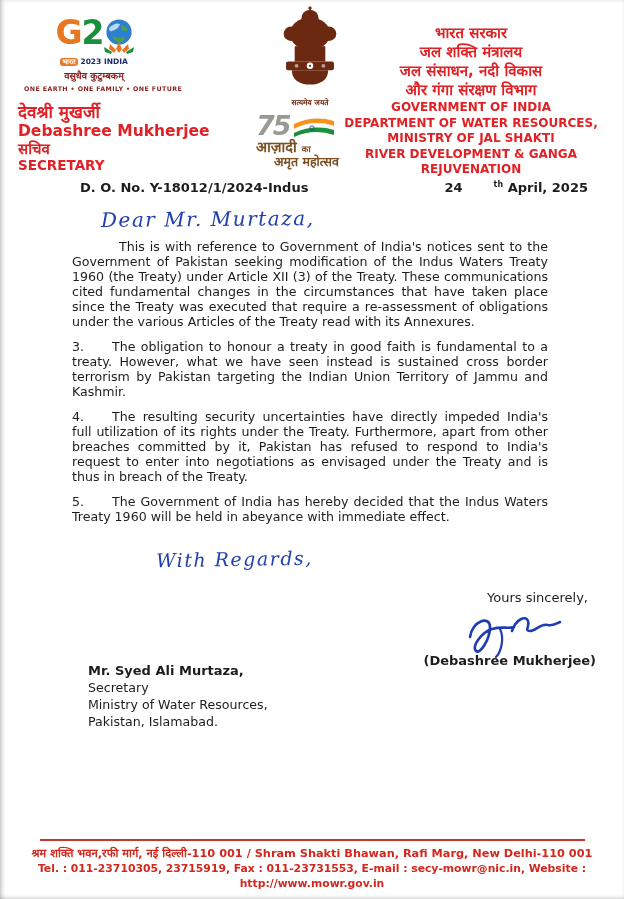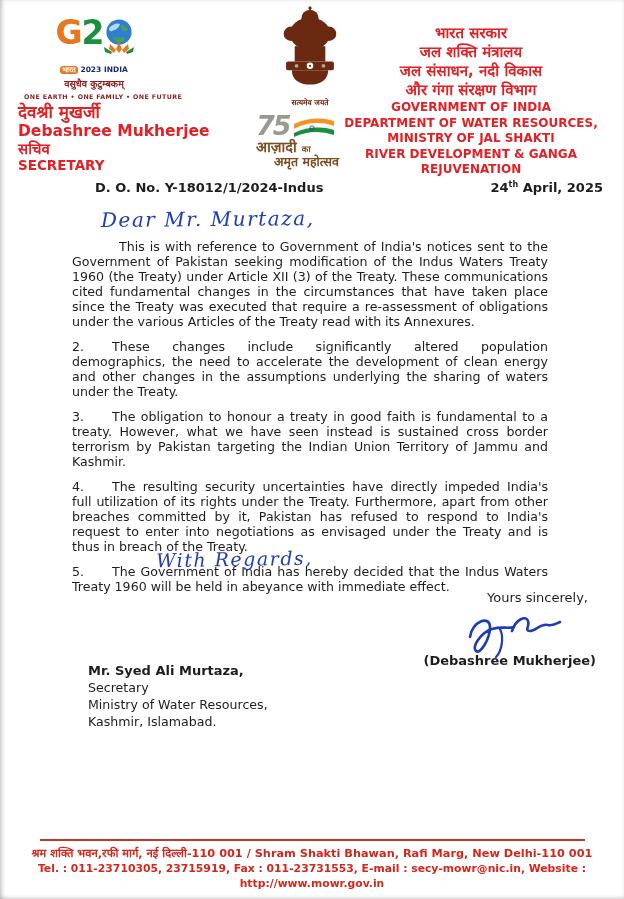--- a/index.html
+++ b/index.html
@@ -15,21 +15,21 @@
     overflow:hidden;margin:0 auto;
     box-shadow:inset 3px 0 6px -3px rgba(0,0,0,.35), inset 0 -2px 5px -2px rgba(0,0,0,.2);
   }
   
   .g20-block{position:absolute;left:24px;top:16px;width:140px;text-align:center;}
   .g20-row{display:flex;align-items:center;justify-content:center;font-weight:bold;
     font-size:33px;line-height:1;letter-spacing:-1px;}
   .g20-g{color:var(--saffron);}
   .g20-2{color:var(--green);}
   .g20-globe{position:relative;margin-left:1px;width:28px;height:28px;}
-  .g20-bharat-line{margin-top:16px;font-size:7.5px;font-weight:bold;color:var(--navy);}
+  .g20-bharat-line{margin-top:8px;font-size:7.5px;font-weight:bold;color:var(--navy);}
   .bharat-pill{background:var(--saffron);color:#fff;border-radius:3px;padding:0 2px;font-size:7px;}
   .g20-vasudhaiva{margin-top:3px;font-size:9.5px;font-weight:bold;color:var(--dark_red);}
   .g20-tagline{margin-top:3px;font-size:6.3px;font-weight:bold;color:var(--dark_red);letter-spacing:.4px;white-space:nowrap;}
   .sender-block{position:absolute;left:18px;top:103px;color:var(--red);font-weight:bold;line-height:1.16;}
   .sender-hi-name{font-size:17px;}
   .sender-en-name{font-size:15.5px;}
   .sender-hi-title{font-size:15px;}
   .sender-en-title{font-size:13.5px;}
   .emblem-block{position:absolute;left:250px;top:6px;width:120px;text-align:center;}
   .emblem-motto{font-size:7.5px;font-weight:bold;color:var(--emblem_maroon);margin-top:1px;}
@@ -38,23 +38,23 @@
   .azadi-75{font-size:27px;line-height:22px;font-weight:bold;color:#9a9a92;font-style:italic;letter-spacing:-2px;}
   .azadi-l1{font-size:14.5px;font-weight:bold;color:var(--azadi_brown);line-height:1;}
   .azadi-l1 .ka{font-size:8.5px;}
   .azadi-l2{font-size:12.5px;font-weight:bold;color:var(--azadi_brown);padding-left:18px;line-height:1.15;}
   .ministry-block{position:absolute;left:322px;top:24px;width:298px;text-align:center;
     color:var(--red);font-weight:bold;}
   .ministry-hi{font-size:15px;line-height:19px;}
   .ministry-en{font-size:12px;line-height:15.5px;}
   .ministry-en:first-of-type{margin-top:2px;}
   
-  .ref-row{position:absolute;left:95px;top:180px;width:508px;display:flex;
+  .ref-row{position:absolute;left:80px;top:180px;width:508px;display:flex;
     justify-content:space-between;font-weight:bold;font-size:13px;}
-  .ref-date sup{font-size:8px;}
+  .ref-date sup{font-size:8px;margin-left:31px;}
   
   .hand{font-family:"DejaVu Serif",serif;font-style:italic;color:var(--ink_blue);}
   .salutation{position:absolute;left:101px;top:207px;font-size:20px;letter-spacing:1.5px;transform:rotate(-.5deg);}
   .with-regards{position:absolute;left:156px;top:548px;font-size:19px;letter-spacing:1.5px;transform:rotate(-1deg);}
   
   .body{position:absolute;left:72px;top:239px;width:476px;font-size:12.6px;
     line-height:15px;text-align:justify;}
   .body p{margin:0 0 10px;}
   .body p.indent{text-indent:47px;}
   .pnum{display:inline-block;width:40px;}
@@ -155,42 +155,41 @@
 
   <div class="ref-row">
     <span>D. O. No. Y-18012/1/2024-Indus</span>
     <span class="ref-date"><span>24</span><sup>th</sup><span> April, 2025</span></span>
   </div>
 
   <div class="hand salutation">Dear Mr. Murtaza,</div>
 
   <div class="body">
     <p class="indent"><span>This is with reference to Government of India's notices sent to the Government of Pakistan seeking modification of the Indus Waters Treaty 1960 (the Treaty) under Article XII (3) of the Treaty. These communications cited fundamental changes in the circumstances that have taken place since the Treaty was executed that require a re-assessment of obligations under the various Articles of the Treaty read with its Annexures.</span></p>
-    <p><span class="pnum">2.</span><span>These changes include significantly altered population demographics, the need to accelerate the development of clean energy and other changes in the assumptions underlying the sharing of waters under the Treaty.</span></p>
     <p><span class="pnum">3.</span><span>The obligation to honour a treaty in good faith is fundamental to a treaty. However, what we have seen instead is sustained cross border terrorism by Pakistan targeting the Indian Union Territory of Jammu and Kashmir.</span></p>
     <p><span class="pnum">4.</span><span>The resulting security uncertainties have directly impeded India's full utilization of its rights under the Treaty. Furthermore, apart from other breaches committed by it, Pakistan has refused to respond to India's request to enter into negotiations as envisaged under the Treaty and is thus in breach of the Treaty.</span></p>
     <p><span class="pnum">5.</span><span>The Government of India has hereby decided that the Indus Waters Treaty 1960 will be held in abeyance with immediate effect.</span></p>
   </div>
 
   <div class="hand with-regards">With Regards,</div>
 
   <div class="sign-block">
     <div class="yours">Yours sincerely,</div>
     <svg class="signature-svg" width="110" height="52" viewBox="0 0 110 52">
       <path d="M14 30 C16 14 34 8 34 20 C34 32 24 48 20 44 C16 40 24 26 36 22 C46 19 52 22 58 20 M56 24 C60 12 70 8 72 14 C74 19 68 24 74 24 C80 24 84 16 92 18 C97 19 100 17 104 15" fill="none" stroke="#1f3db0" stroke-width="2.6" stroke-linecap="round" stroke-linejoin="round"></path>
       <path d="M44 22 C48 30 46 44 40 50" fill="none" stroke="#1f3db0" stroke-width="2.2" stroke-linecap="round"></path>
     </svg>
     <div class="signatory">(Debashree Mukherjee)</div>
   </div>
 
   <div class="recipient">
     <div class="name">Mr. Syed Ali Murtaza,</div>
     <div>Secretary</div>
     <div>Ministry of Water Resources,</div>
-    <div>Kashmir, Islamabad.</div>
+    <div>Pakistan, Islamabad.</div>
   </div>
 
   <div class="footer">
     <div class="footer-line"></div>
     <div class="footer-address">श्रम शक्ति भवन,रफी मार्ग, नई दिल्ली-110 001 / Shram Shakti Bhawan, Rafi Marg, New Delhi-110 001</div>
     <div class="footer-contact">Tel. : 011-23710305, 23715919, Fax : 011-23731553, E-mail : secy-mowr@nic.in, Website : http://www.mowr.gov.in</div>
   </div>
 
 </div>
 

